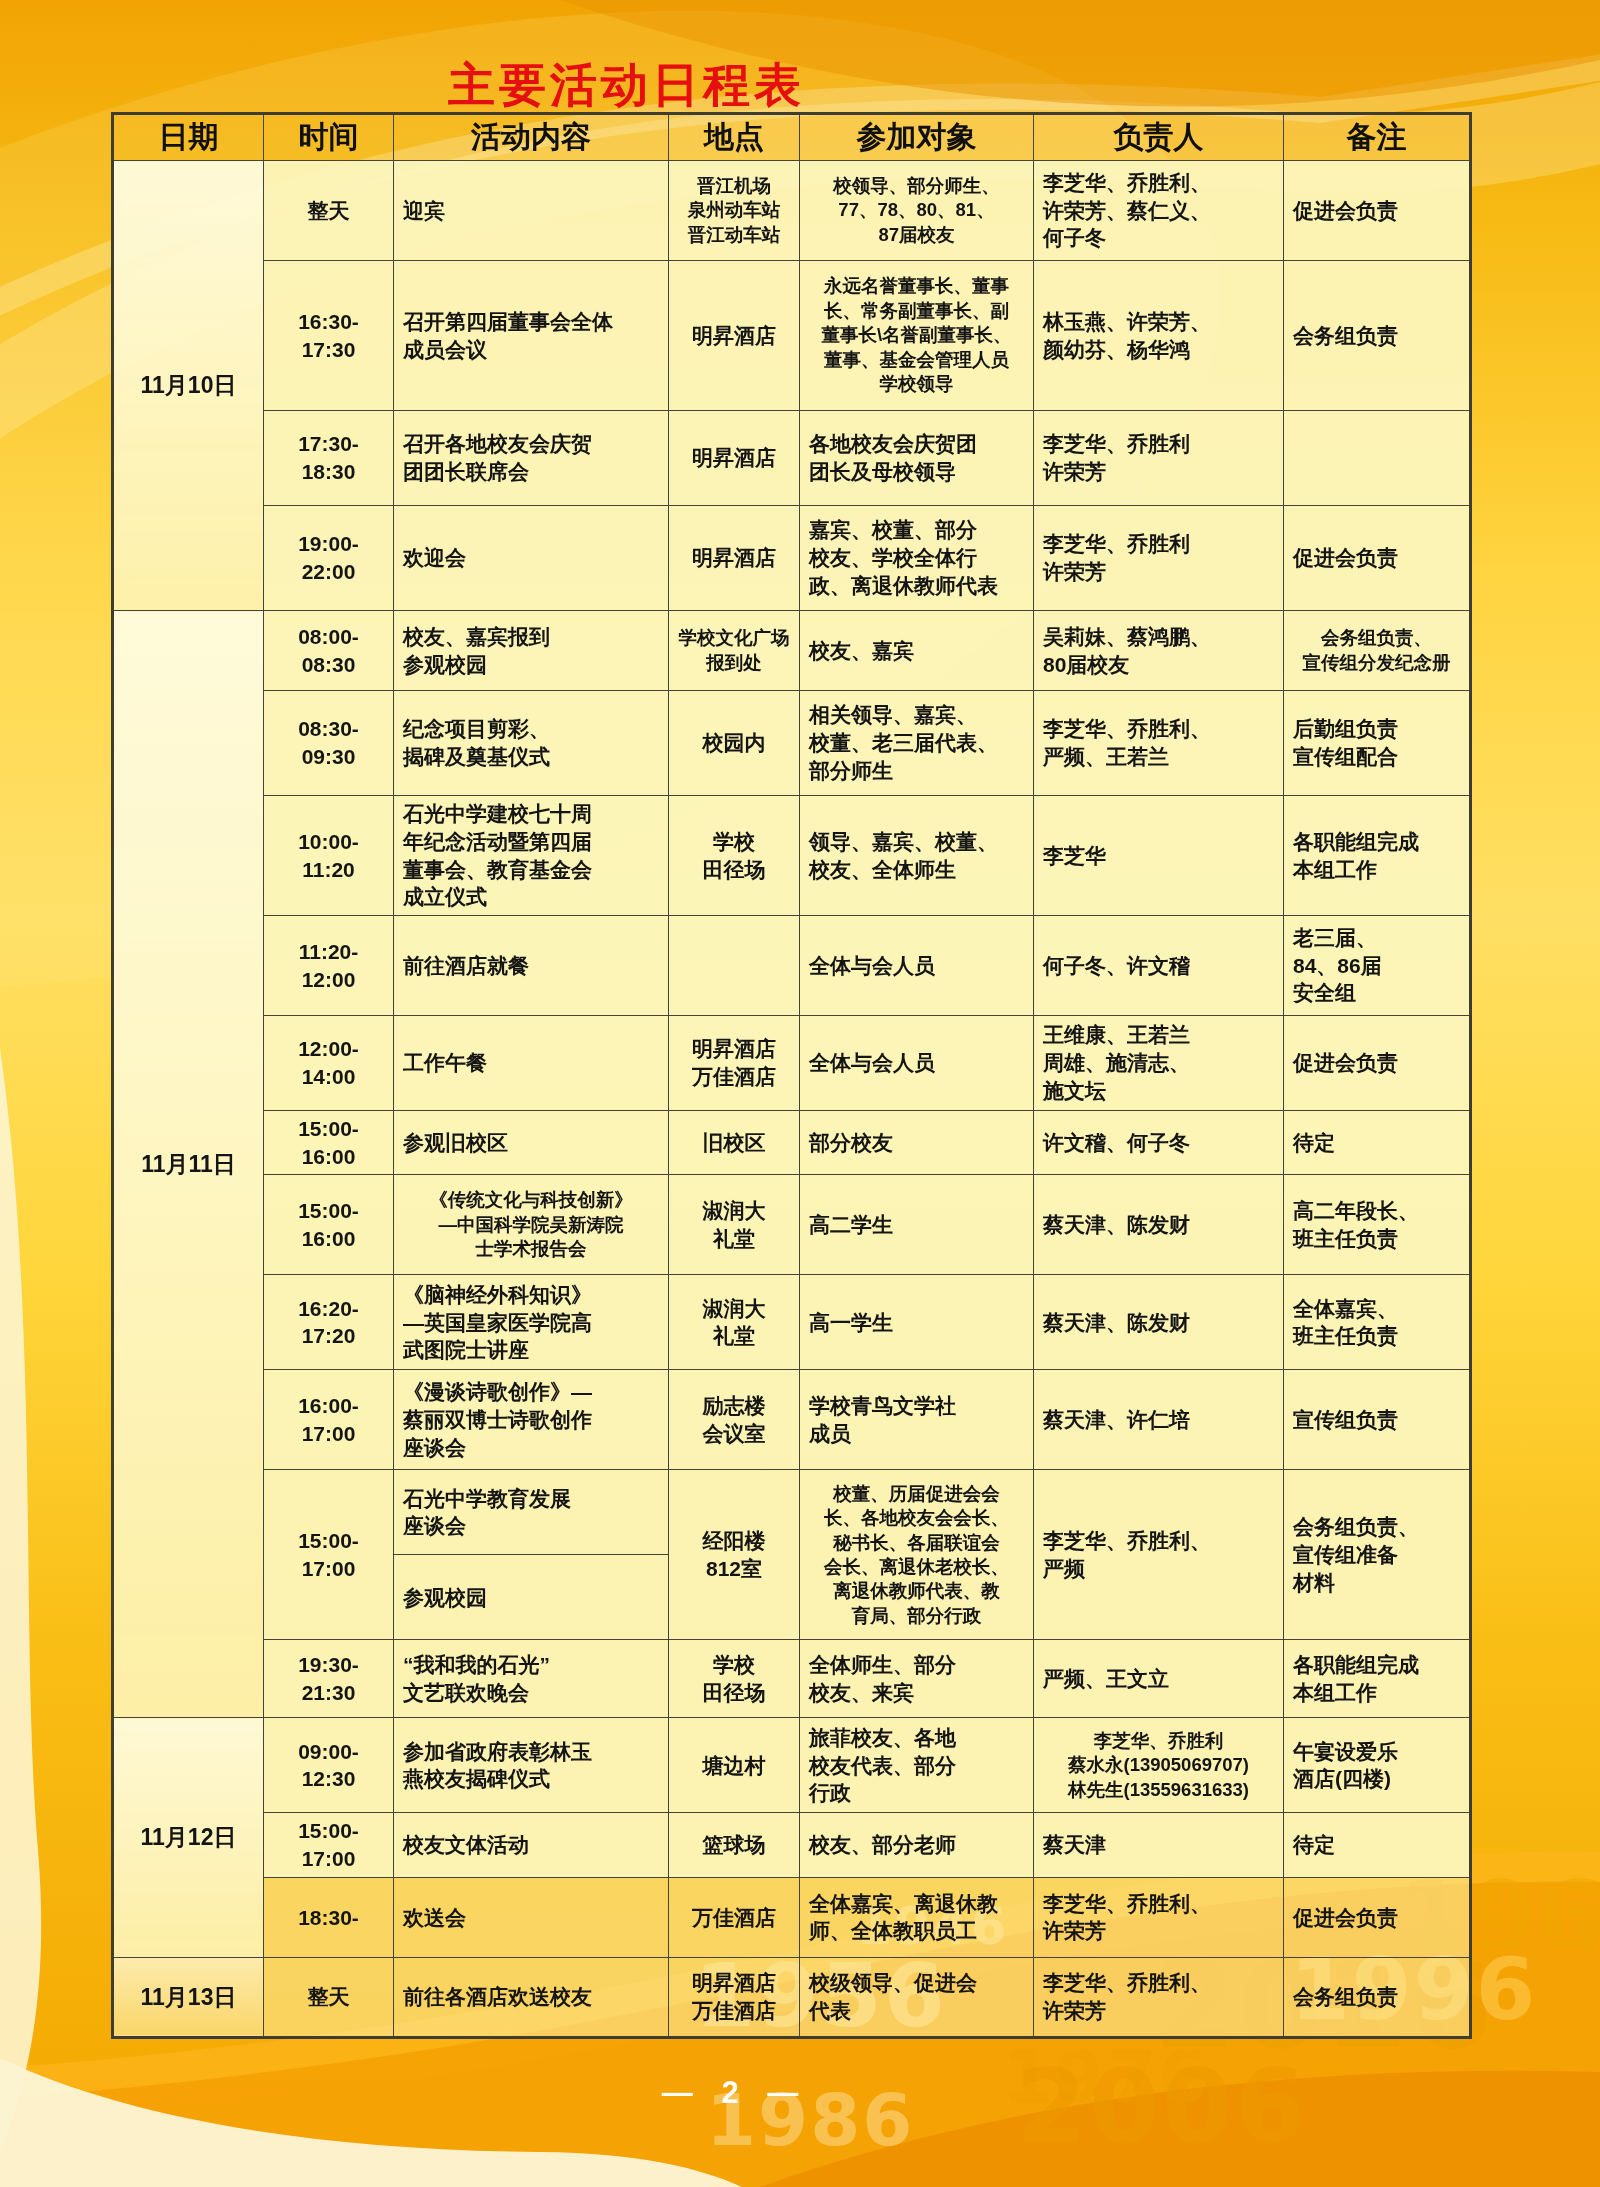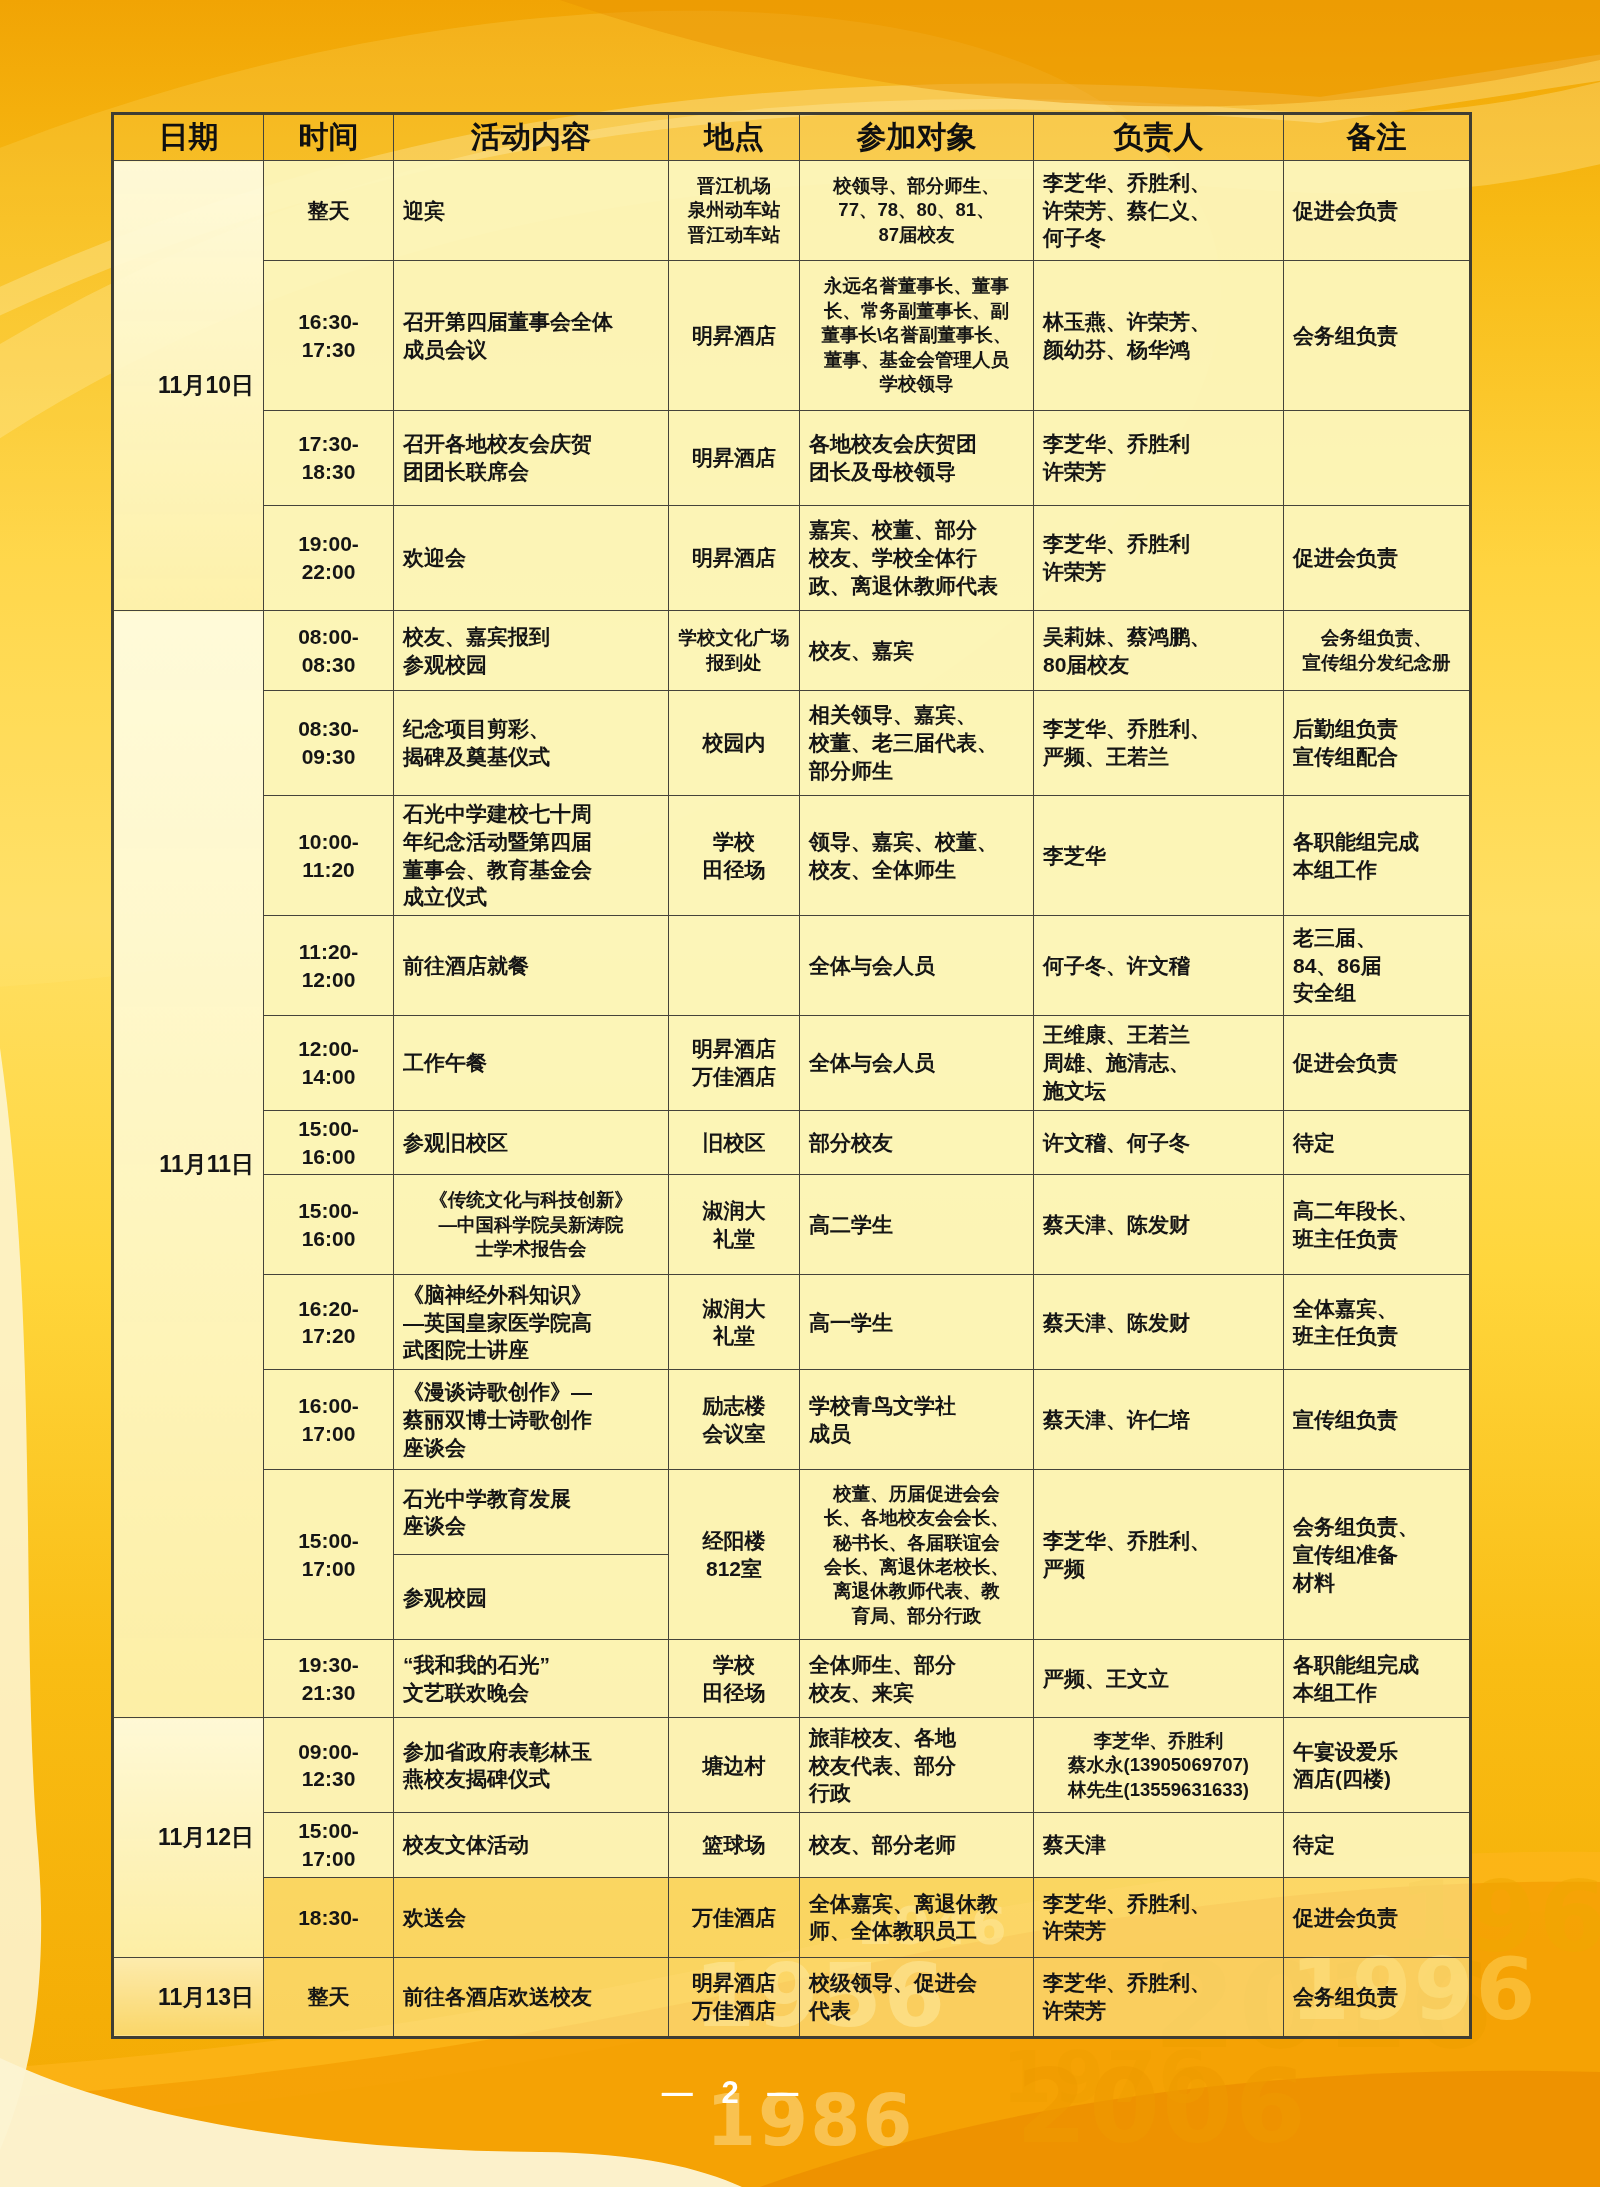--- a/index.html
+++ b/index.html
@@ -32,21 +32,21 @@
   }
   table.schedule td{
     background:rgba(252,246,190,0.93); color:#151515;
     font-size:21px; font-weight:600; line-height:1.32;
     padding:4px 9px; vertical-align:middle; white-space:pre-line;
     text-align:left;
   }
   table.schedule td.al-c{text-align:center; padding-left:4px; padding-right:4px;}
   table.schedule td.sz-s{font-size:18.5px;text-align:center;}
   table.schedule td.date-cell{
-    font-size:23px; font-weight:800; text-align:right;
+    font-size:23px; font-weight:800; text-align:center;
     background:linear-gradient(180deg,rgba(255,252,224,0.95),rgba(253,243,178,0.92));
   }
   table.schedule tr.fade td{background:rgba(253,242,170,0.55);}
   table.schedule tr.fade td.date-cell{background:linear-gradient(180deg,rgba(255,250,215,0.8),rgba(253,241,170,0.6));}
   .page-number{
     position:absolute; left:640px; top:2075px; width:190px;
     text-align:center; color:#ffffff; font-size:31px; font-weight:600;
     letter-spacing:10px;
   }
 </style>
@@ -71,20 +71,21 @@
       <div class="watermark" style="left: 856px; top: 1900px; font-size: 52px; color: rgb(255, 224, 151); opacity: 0.5;">1946</div>
       <div class="watermark" style="left: 1398px; top: 1868px; font-size: 98px; color: rgb(240, 168, 2); opacity: 0.55;">1966</div>
       <div class="watermark" style="left: 694px; top: 1952px; font-size: 88px; color: rgb(255, 228, 156); opacity: 0.5;">1956</div>
       <div class="watermark" style="left: 1118px; top: 1946px; font-size: 120px; color: rgb(239, 159, 0); opacity: 0.6; margin-left: 35px;">2016</div>
       <div class="watermark" style="left: 1002px; top: 2008px; font-size: 72px; color: rgb(239, 159, 0); opacity: 0.45; margin-top: 33px;">1976</div>
       <div class="watermark" style="left: 1290px; top: 1946px; font-size: 86px; color: rgb(255, 212, 94); opacity: 0.5;">1996</div>
       <div class="watermark" style="left: 1016px; top: 2056px; font-size: 102px; color: rgb(238, 154, 0); opacity: 0.55;">2006</div>
       <div class="watermark" style="left: 706px; top: 2084px; font-size: 72px; color: rgb(255, 233, 172); opacity: 0.45;">1986</div>
     </div>
 
+  <h1 class="page-title">主要活动日程表</h1>
 
   <div class="schedule-wrap">
     <table class="schedule">
       <thead>
         <tr id="header-row" style="height:46px;">
             <th style="width: 145px;">日期</th>
             <th style="width: 125px;">时间</th>
             <th style="width: 270px;">活动内容</th>
             <th style="width: 126px;">地点</th>
             <th style="width: 229px;">参加对象</th>

